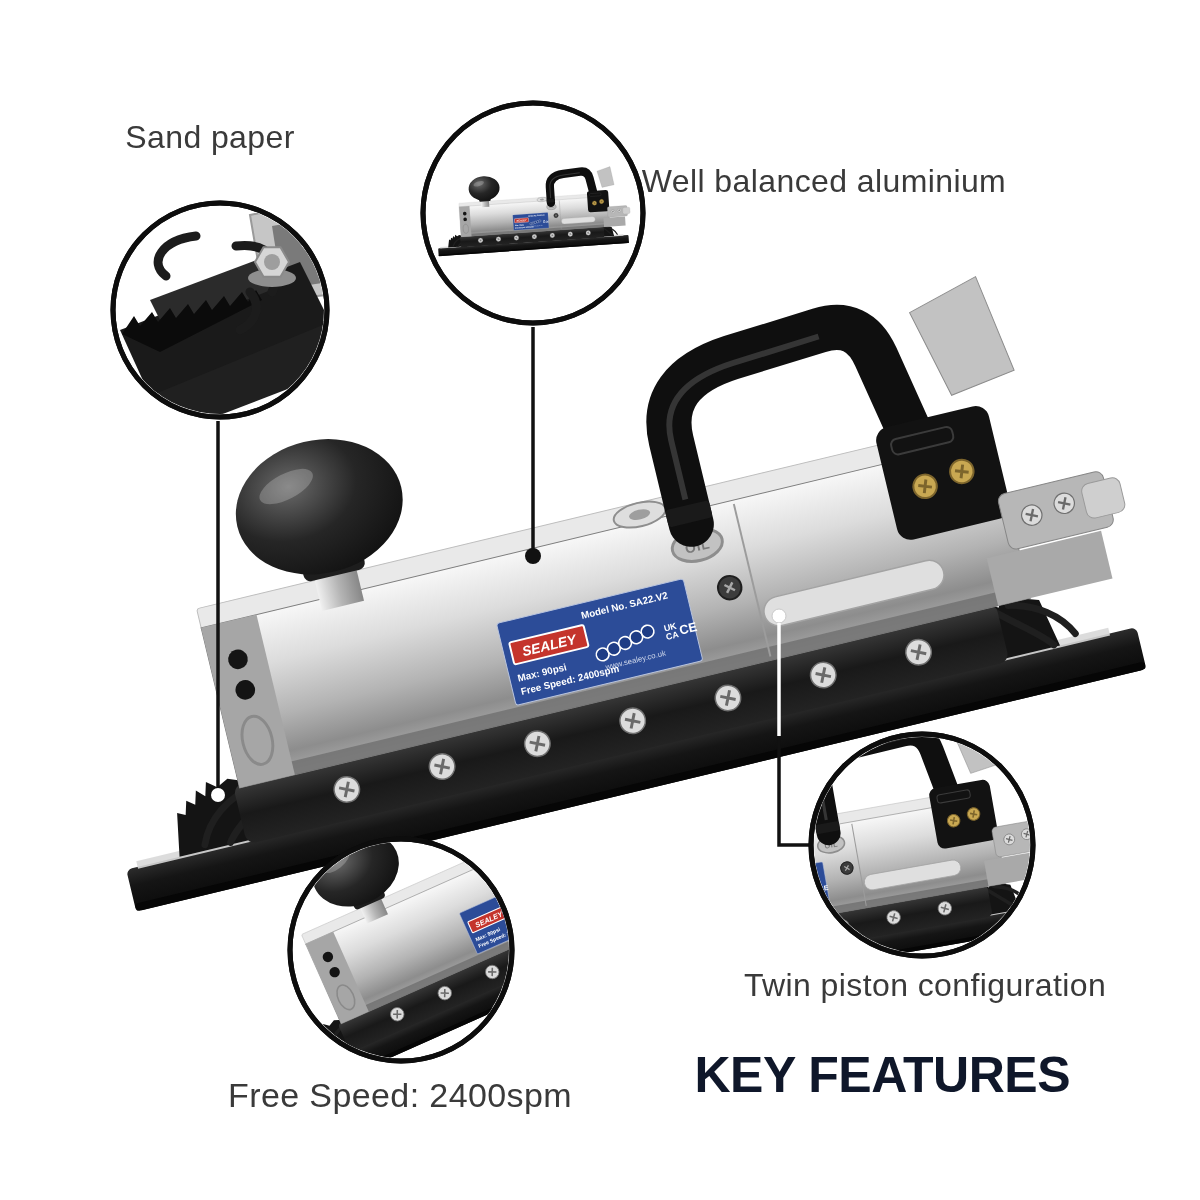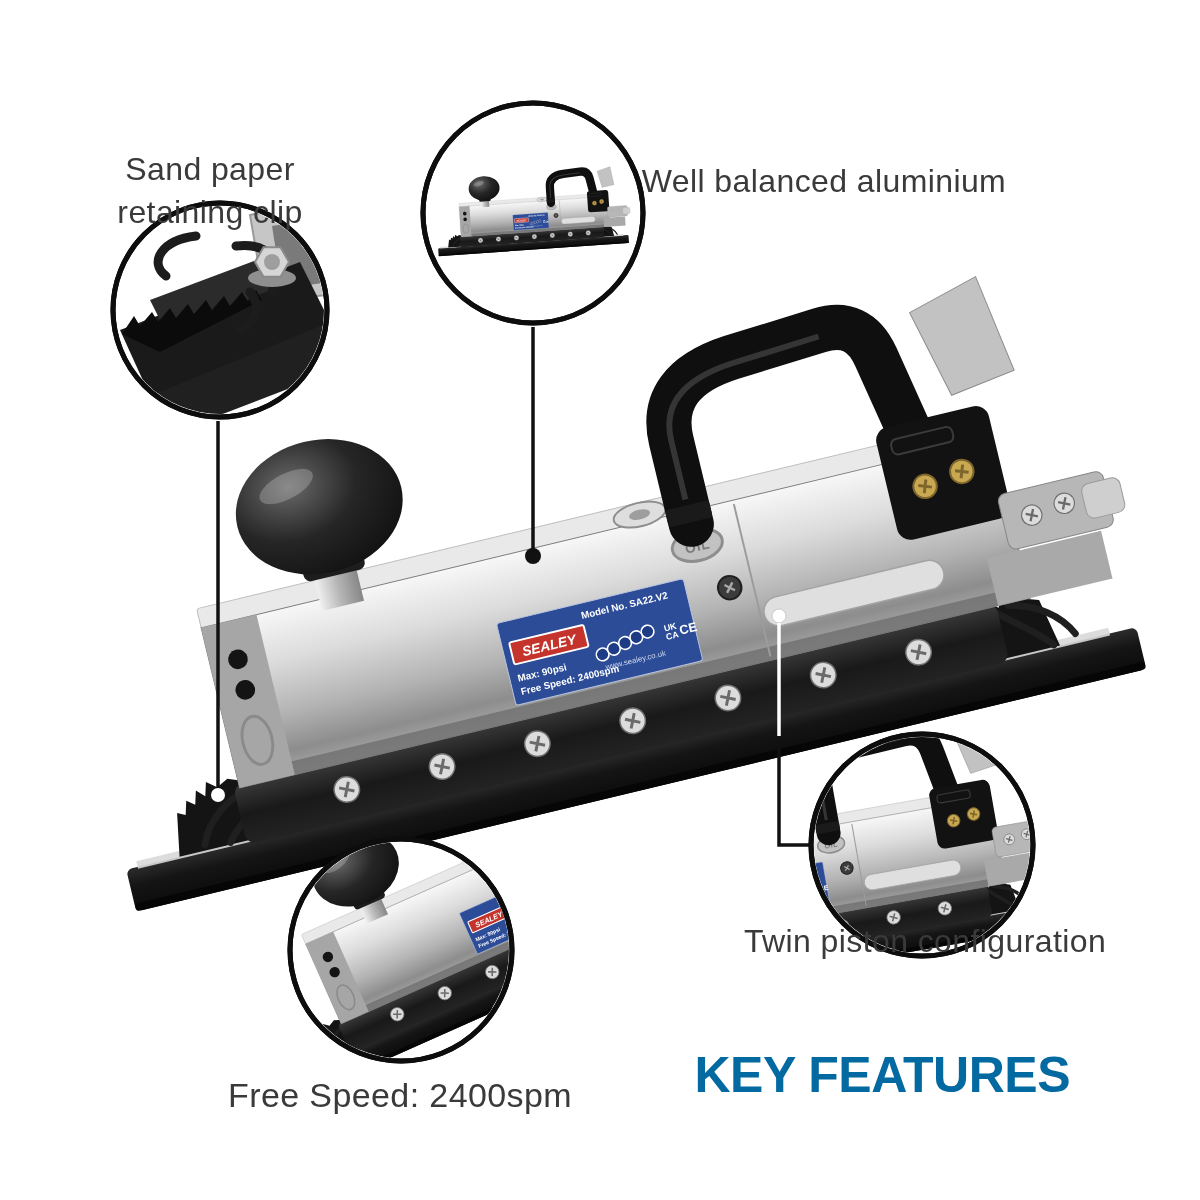--- a/index.html
+++ b/index.html
@@ -2,26 +2,26 @@
 <html><head>
 <meta charset="utf-8">
 <style>
   html,body{margin:0;padding:0;background:#ffffff;}
   #stage{position:relative;width:1200px;height:1200px;background:#ffffff;overflow:hidden;
          font-family:"Liberation Sans", sans-serif;}
   #stage svg{position:absolute;left:0;top:0;}
   .caption{position:absolute;color:#3a3a3a;text-align:center;font-size:32px;line-height:43px;
            letter-spacing:0.4px;font-weight:400;}
   .caption .ln{display:block;}
-  #cap-sand{left:30px;top:116px;width:360px;margin-top:32px;}
+  #cap-sand{left:30px;top:116px;width:360px;}
   #cap-housing{left:604px;top:160px;width:440px;}
-  #cap-twin{left:690px;top:920px;width:470px;text-align:center;}
+  #cap-twin{left:690px;top:964px;width:470px;text-align:center;}
   #cap-speed{left:180px;top:1074px;width:440px;font-size:34px;}
   #heading{position:absolute;left:560px;top:1046px;width:510px;text-align:right;
-           color:#0369a1;font-size:50px;font-weight:800;letter-spacing:-0.5px;}
+           color:#0f172a;font-size:50px;font-weight:800;letter-spacing:-0.5px;}
   text{font-family:"Liberation Sans", sans-serif;}
 </style>
 </head>
 <body>
 
 <div id="stage">
 
 <svg width="1200" height="1200" viewBox="0 0 1200 1200">
   <defs>
     <linearGradient id="gBody" x1="0" y1="0" x2="0" y2="1">
@@ -242,21 +242,20 @@
     <circle cx="401" cy="950" r="111" fill="#ffffff" stroke="#0d0d0d" stroke-width="5"></circle>
     <g clip-path="url(#clipC4)">
       <use href="#sander" transform="translate(401 946) rotate(-24) scale(0.52) translate(-300 -260)"></use>
     </g>
     <circle cx="401" cy="950" r="111" fill="none" stroke="#0d0d0d" stroke-width="5"></circle>
   </g>
 </svg>
 
   <div class="caption" id="cap-sand">
     <span class="ln">Sand paper</span>
-    <span class="ln">retaining clip</span>
   </div>
   <div class="caption" id="cap-housing">
     <span class="ln">Well balanced aluminium</span>
   </div>
   <div class="caption" id="cap-twin">Twin piston configuration</div>
   <div class="caption" id="cap-speed">Free Speed: 2400spm</div>
   <div id="heading">KEY FEATURES</div>
 </div>
 
 </body></html>

